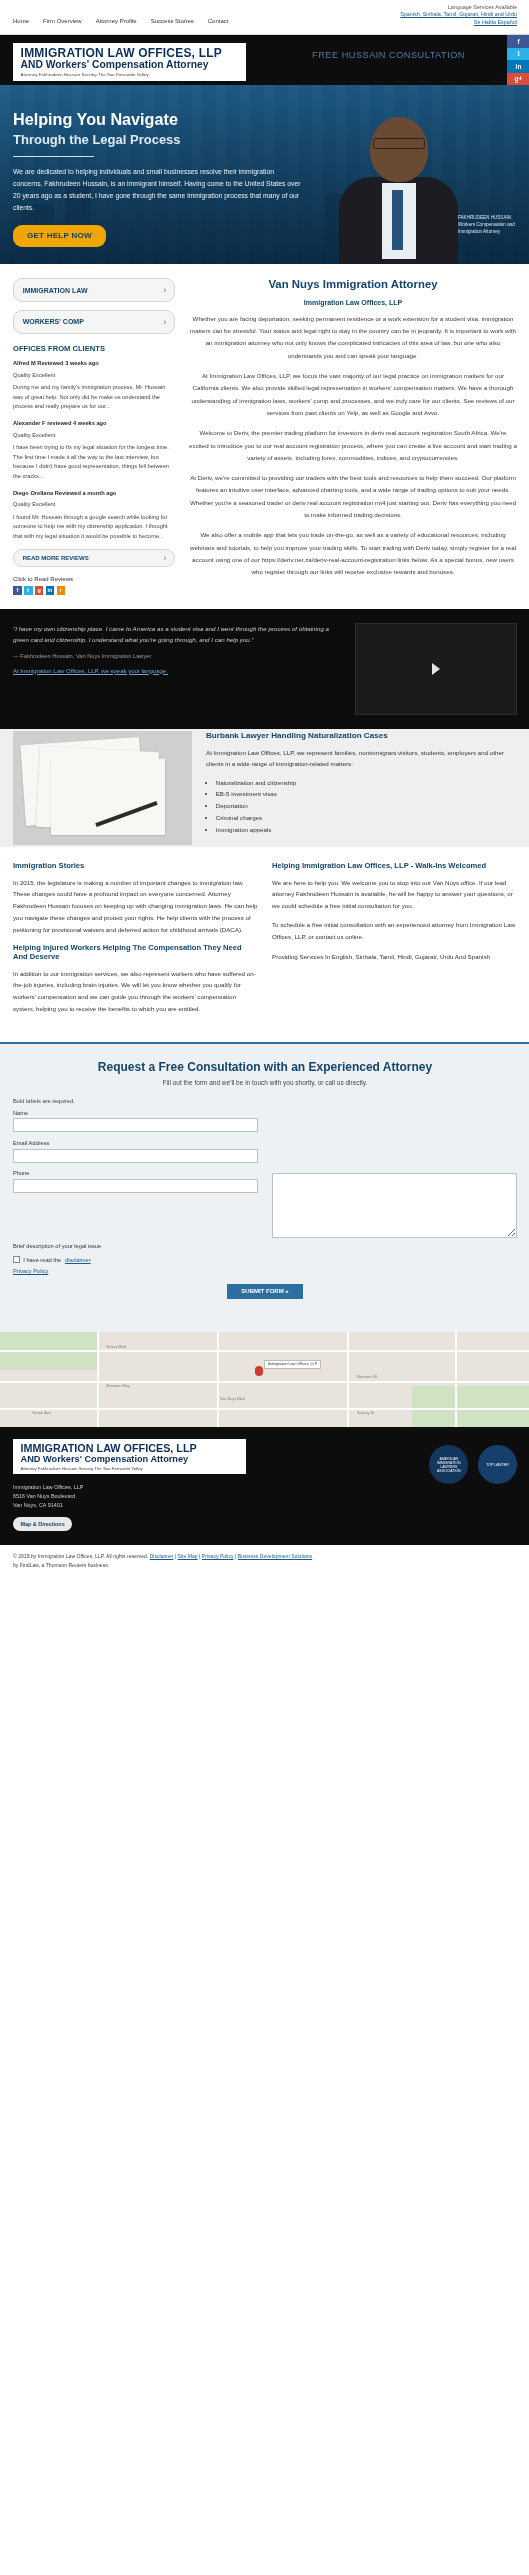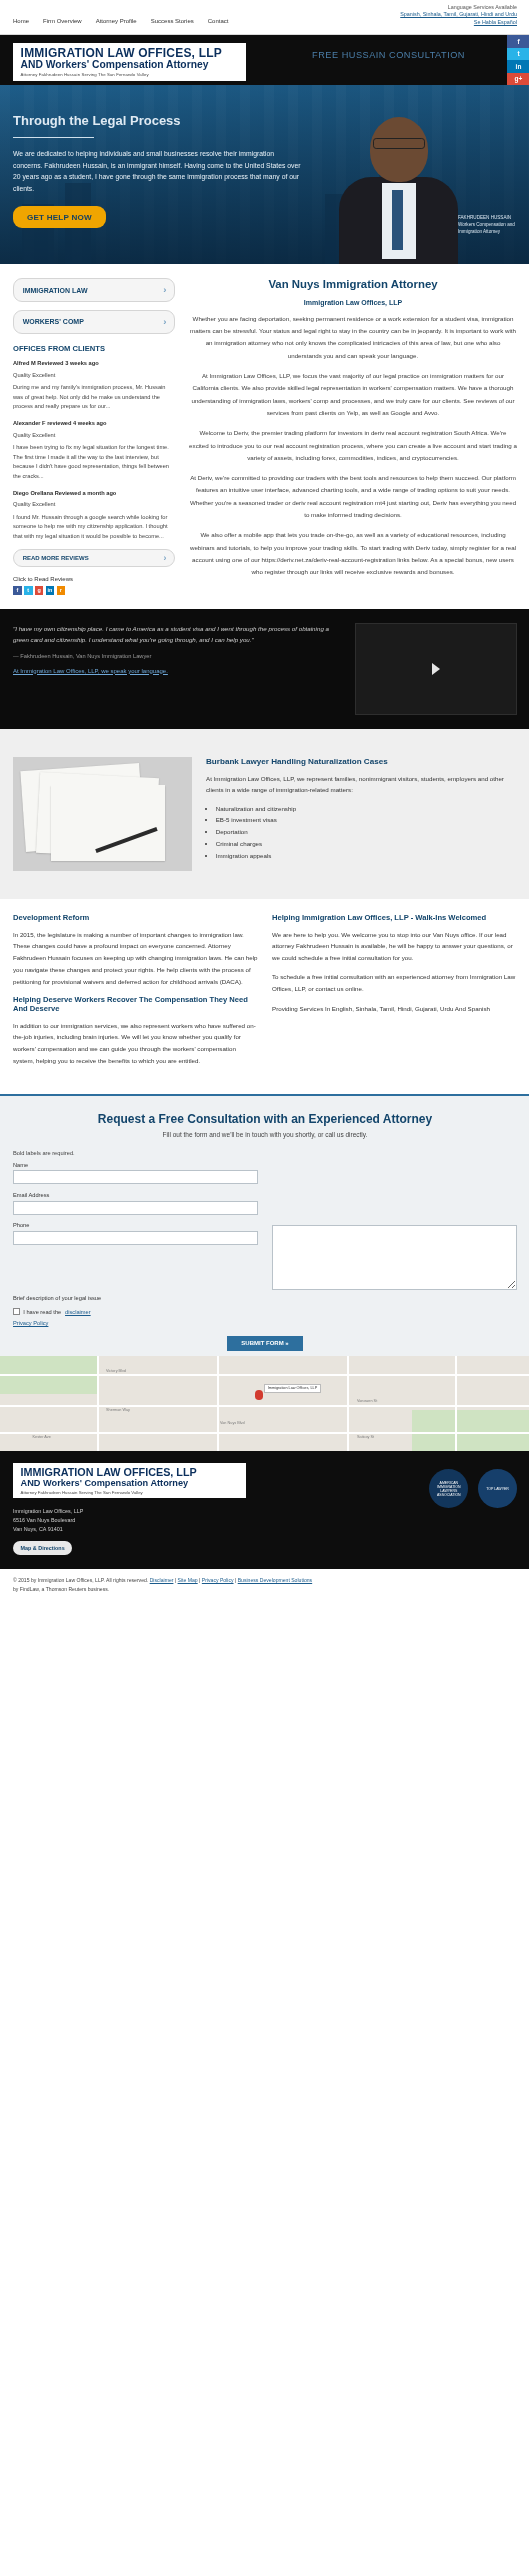--- a/index.html
+++ b/index.html
@@ -139,38 +139,38 @@
   .videoband .quote .tag { color:#6fa8d8; font-size:6px; }
   .player {
     width:162px; height:92px; background:#1b1b1b; border:0.5px solid #2e2e2e;
     display:flex; align-items:center; justify-content:center; position:relative;
   }
   .player .play {
     width:0;height:0;border-left:8.7px solid #e6e6e6;border-top:6px solid transparent;border-bottom:6px solid transparent;
   }
 
   
-  .natband { background:#efefef; padding:28px 13px; display:flex; gap:14px;justify-content:space-between; }
+  .natband { background:#efefef; padding:2px 13px; display:flex; gap:14px;justify-content:space-between; }
   .doc-photo { width:179px; height:114px; background:#cfcfcf; position:relative; overflow:hidden;}
   .doc-photo .sheet { position:absolute; background:#f7f7f4; box-shadow:0 0.5px 1.6px rgba(0,0,0,.25); }
   .doc-photo .pen { position:absolute; width:65px;height:4.3px;background:#2b2b2b; transform:rotate(-20deg); left:81px; top:81px;}
   .nat-right { flex:1; }
   .nat-right h3 { color:#13456b; font-size:8.1px; margin:0 0 6.5px 0; }
   .nat-right p { font-size:6.2px; line-height:1.9; margin:0 0 6.5px 0; }
   .nat-right ul { margin:0; padding-left:9.7px; }
   .nat-right li { font-size:6.2px; line-height:1.9; }
 
   
   .infocols { display:flex; gap:14px; padding:14px 13px; }
   .infocols .c { flex:1; }
   .infocols h3 { color:#13456b; font-size:7.6px; margin:0 0 6.5px 0; }
   .infocols p { font-size:6.2px; line-height:1.9; margin:0 0 7.6px 0; }
 
   
-  .formband { background:#eef1f3; padding:0 0 5px 0; margin-top:5.4px; border-top:2.2px solid #2d6f9e;}
+  .formband { background:#eef1f3; padding:0 0 33px 0; margin-top:5.4px; border-top:2.2px solid #2d6f9e;}
   .formband h2 { text-align:center; color:#13456b; font-size:12px; margin:16.2px 0 5.4px 0;}
   .formband .lede { text-align:center; font-size:6.5px; color:#444; margin:0 0 12px 0;}
   .formband .req { font-size:5.7px; color:#444; padding:0 13px 5.4px 13px;}
   .fgrid { display:flex; gap:14px; padding:0 13px; }
   .fcol { flex:1; }
   .fl { display:block; font-size:5.7px; color:#333; margin:0 0 2.7px 0; }
   .fi { width:100%; height:14px; border:0.5px solid #b9c2c9; background:#fff; margin-bottom:7.6px; }
   .ft { width:100%; height:65px; border:0.5px solid #b9c2c9; background:#fff; }
   .chkrow { display:flex; align-items:center; gap:3.8px; margin:7.6px 13px 5.4px 13px; font-size:5.7px;}
   .chkbox { width:6.5px;height:6.5px;border:0.5px solid #888;background:#fff; display:inline-block;}
@@ -246,20 +246,21 @@
 </div>
 
 <div class="hero">
   <div class="skyline"></div>
   <div class="bldg" style="left:21.7px;width:32.5px;height:60px;"></div>
   <div class="bldg" style="left:65px;width:26px;height:81px;"></div>
   <div class="bldg" style="left:325px;width:38px;height:70px;"></div>
   <div class="bldg" style="left:379px;width:29px;height:92px;"></div>
 
   <div class="hero-text">
+    <h1>Helping You Navigate</h1>
     <h2>Through the Legal Process</h2>
     <div class="hero-rule"></div>
     <p>We are dedicated to helping individuals and small businesses resolve their immigration concerns. Fakhrudeen Hussain, is an immigrant himself. Having come to the United States over 20 years ago as a student, I have gone through the same immigration process that many of our clients.</p>
     <a class="cta" href="#">GET HELP NOW</a>
   </div>
 
   <div class="attorney-photo">
     <div class="ap-body"></div>
     <div class="ap-shirt"></div>
     <div class="ap-tie"></div>
@@ -344,23 +345,23 @@
       <li>EB-5 investment visas</li>
       <li>Deportation</li>
       <li>Criminal charges</li>
       <li>Immigration appeals</li>
     </ul>
   </div>
 </div>
 
 <div class="infocols">
   <div class="c">
-    <h3>Development Reform</h3>
+    <h3>Immigration Stories</h3>
     <p>In 2015, the legislature is making a number of important changes to immigration law. These changes could have a profound impact on everyone concerned. Attorney Fakhrudeen Hussain focuses on keeping up with changing immigration laws. He can help you navigate these changes and protect your rights. He help clients with the process of petitioning for provisional waivers and deferred action for childhood arrivals (DACA).</p>
-    <h3>Helping Deserve Workers Recover The Compensation They Need And Deserve</h3>
+    <h3>Helping Injured Workers Helping The Compensation They Need And Deserve</h3>
     <p>In addition to our immigration services, we also represent workers who have suffered on-the-job injuries, including brain injuries. We will let you know whether you qualify for workers' compensation and we can guide you through the workers' compensation system, helping you to receive the benefits to which you are entitled.</p>
   </div>
   <div class="c">
     <h3>Helping Immigration Law Offices, LLP - Walk-Ins Welcomed</h3>
     <p>We are here to help you. We welcome you to stop into our Van Nuys office. If our lead attorney Fakhrudeen Hussain is available, he will be happy to answer your questions, or we could schedule a free initial consultation for you.</p>
     <p>To schedule a free initial consultation with an experienced attorney from Immigration Law Offices, LLP, or contact us online.</p>
     <p>Providing Services In English, Sinhala, Tamil, Hindi, Gujarati, Urdu And Spanish</p>
   </div>
 </div>
 

